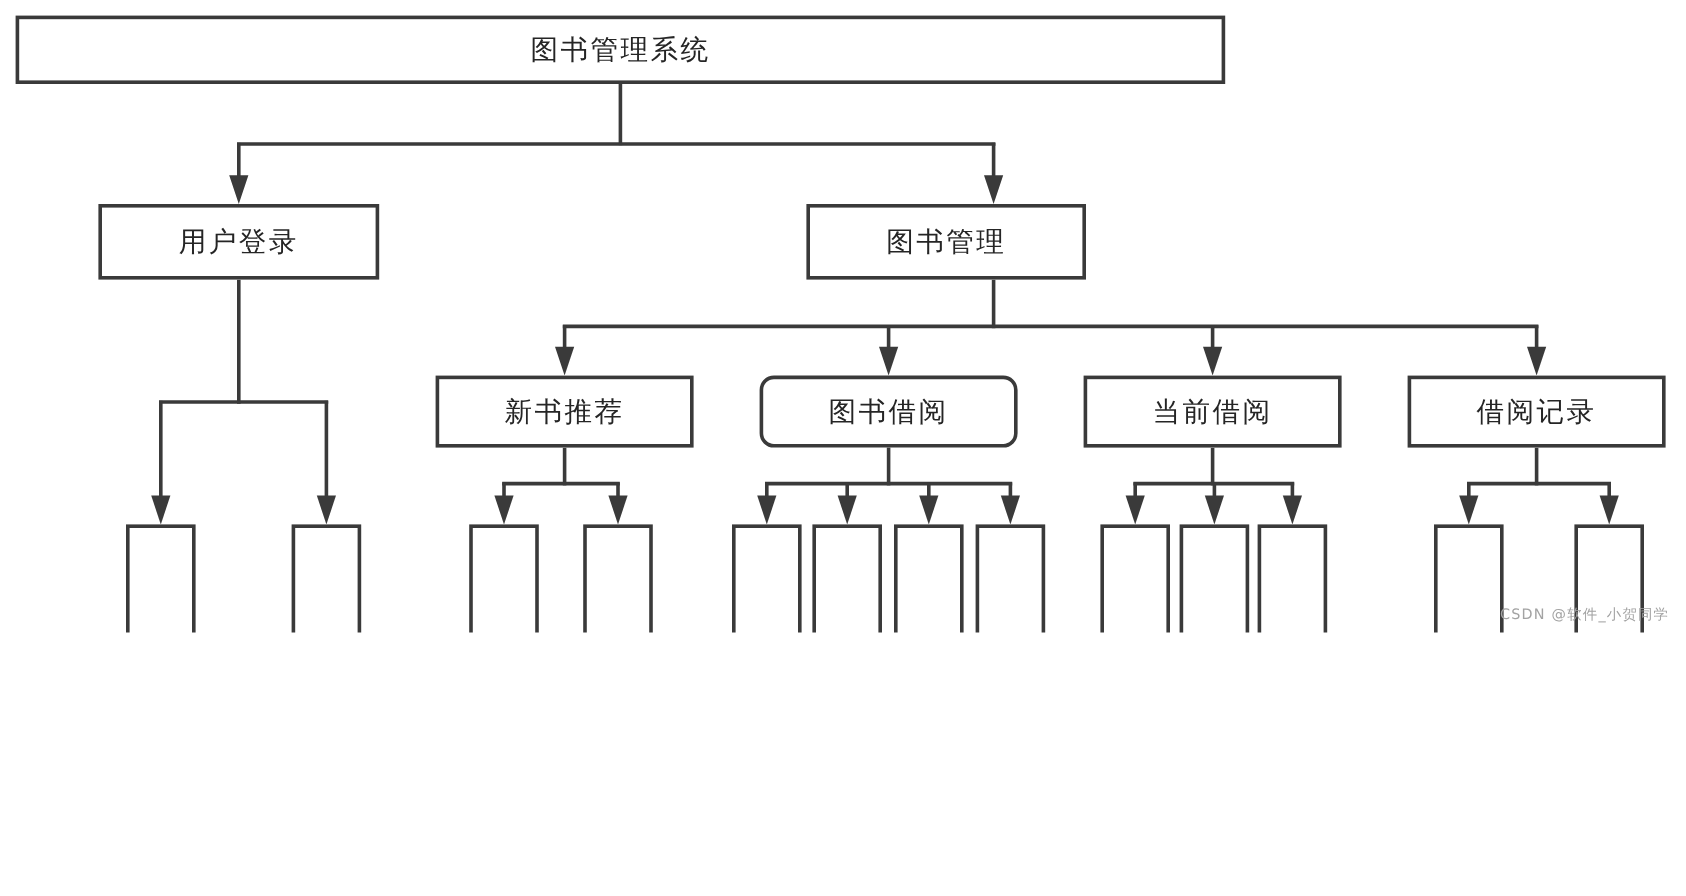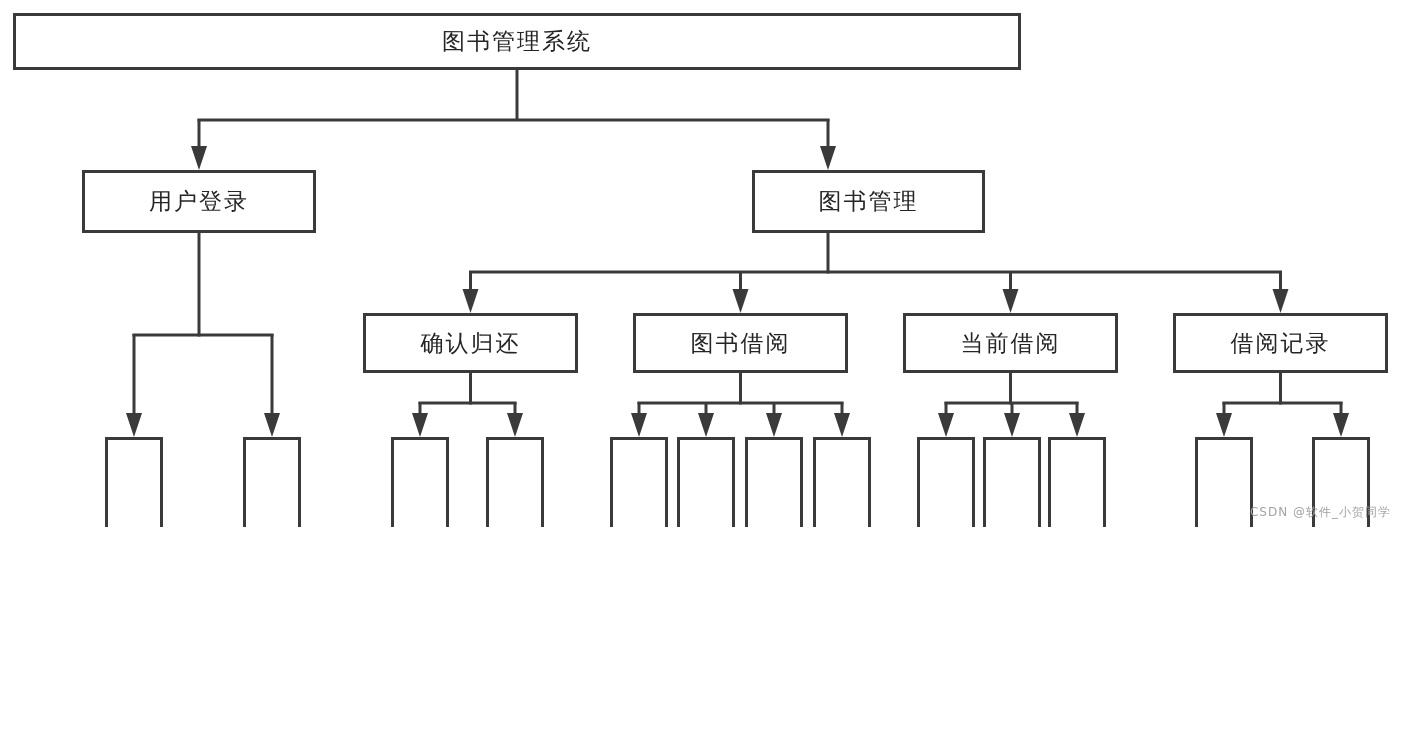--- a/index.html
+++ b/index.html
@@ -39,24 +39,24 @@
     writing-mode: vertical-rl;
     text-orientation: mixed;
     font-size: 24px;
     letter-spacing: 6px;
     line-height: 1;
     white-space: nowrap;
   }
   
   .root  { left: 13px;  top: 13px;  width: 1008px; height: 57px; }
   .n-user-login      { left: 82px;  top: 170px; width: 234px; height: 63px; }
-  .n-book-management { left: 752px; top: 170px; width: 233px; height: 63px; font-family: Liberation Serif, serif; }
+  .n-book-management { left: 672px; top: 170px; width: 233px; height: 63px; font-family: Liberation Serif, serif; }
   .lvl3 { top: 313px; width: 215px; height: 60px; }
   .n-new-book   { left: 363px; }
-  .n-borrowing  { left: 633px; }
+  .n-borrowing  { left: 633px; border-radius: 12px; }
   .n-current    { left: 903px; }
   .n-records    { left: 1173px; }
   .leaf { top: 437px; width: 58px; height: 298px; }
   .l-user-login  { left: 105px; }
   .l-logout      { left: 243px; }
   .l-nb-query    { left: 391px; }
   .l-nb-borrow   { left: 486px; }
   .l-bb-query    { left: 610px; }
   .l-bb-add      { left: 677px; }
   .l-bb-edit     { left: 745px; }
@@ -150,21 +150,21 @@
   </div>
 
   <div class="box n-user-login">
     <span class="h-label">用户登录</span>
   </div>
   <div class="box n-book-management">
     <span class="h-label">图书管理</span>
   </div>
 
   <div class="box lvl3 n-new-book">
-    <span class="h-label">确认归还</span>
+    <span class="h-label">新书推荐</span>
   </div>
   <div class="box lvl3 n-borrowing">
     <span class="h-label">图书借阅</span>
   </div>
   <div class="box lvl3 n-records">
     <span class="h-label">借阅记录</span>
   </div>
   <div class="box lvl3 n-current">
     <span class="h-label">当前借阅</span>
   </div>

